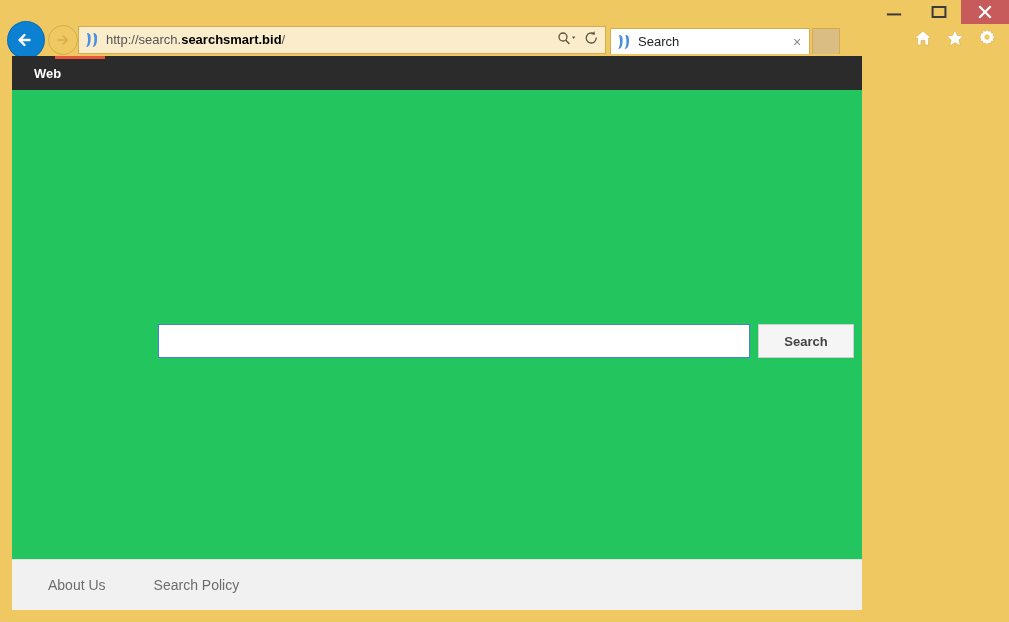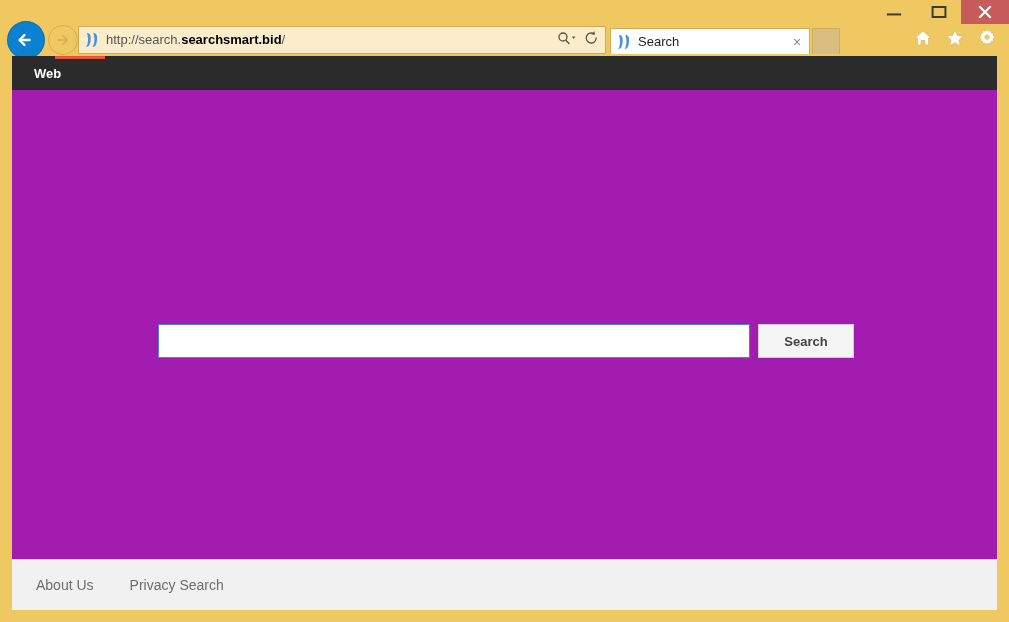--- a/index.html
+++ b/index.html
@@ -155,23 +155,23 @@
     border: 1px solid #d3ab52;
     border-bottom: none;
     box-sizing: border-box;
   }
 
   
   #viewport {
     position: absolute;
     left: 12px;
     top: 56px;
-    width: 985px;
+    width: 850px;
     height: 554px;
-    background: #a21caf;
+    background: #22c55e;
     overflow: hidden;
   }
 
   
   #site-nav {
     position: absolute;
     left: 0; top: 0;
     width: 985px;
     height: 34px;
     background: #2b2b2b;
@@ -253,20 +253,21 @@
     display: flex;
     align-items: center;
     padding-left: 24px;
     box-sizing: border-box;
     gap: 36px;
   }
   .footer-link {
     font-size: 14px;
     color: #6d6d6d;
     text-decoration: none;
+    margin-left: 12px;
   }
 </style>
 </head>
 <body>
 
 <div id="window">
 
   <div id="titlebar">
 
     <div id="wincontrols">
@@ -364,17 +365,17 @@
       <div id="nav-web">Web</div>
     </div>
 
     <div id="search-row">
       <input id="search-input" type="text" autofocus="" placeholder="" style="">
       <button id="search-button">Search</button>
     </div>
 
     <div id="footer">
       <span class="footer-link">About Us</span>
-      <span class="footer-link">Privacy Search</span>
+      <span class="footer-link">Search Policy</span>
     </div>
 
   </div>
 </div>
 
 </body></html>

